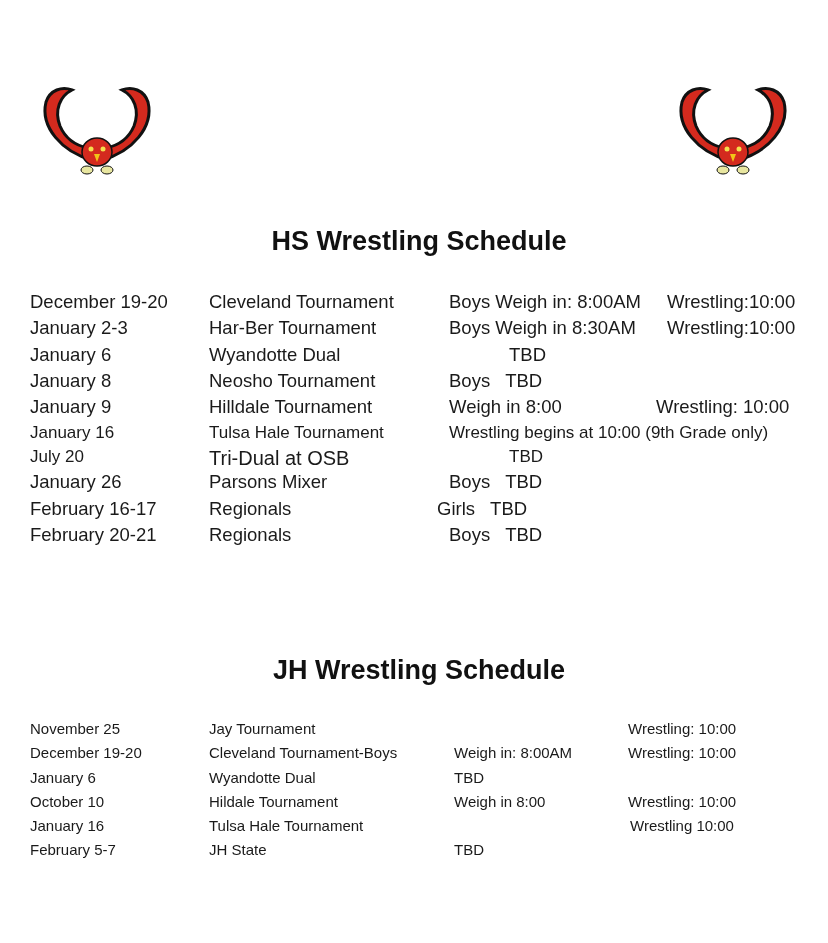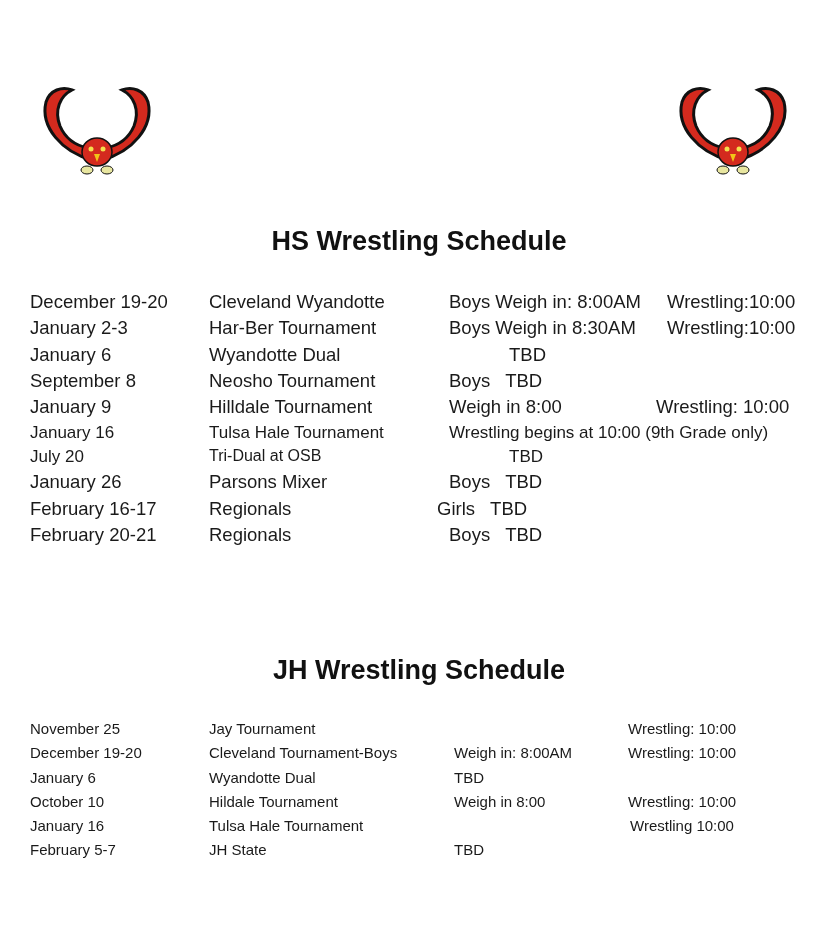--- a/index.html
+++ b/index.html
@@ -45,54 +45,54 @@
     <polygon points="62,72 68,72 65,80" fill="#f2c418"></polygon>
     <ellipse cx="55" cy="88" rx="6" ry="4" fill="#e8e6a0" stroke="#111"></ellipse>
     <ellipse cx="75" cy="88" rx="6" ry="4" fill="#e8e6a0" stroke="#111"></ellipse>
   </g>
 </svg>
 
 <div class="title hs">HS Wrestling Schedule</div>
 
 <div class="hs-row">
   <div class="cell" style="left:30px;top:293px">December 19-20</div>
-  <div class="cell" style="left:209px;top:293px">Cleveland Wyandotte</div>
+  <div class="cell" style="left:209px;top:293px">Cleveland Tournament</div>
   <div class="cell" style="left:449px;top:293px">Boys Weigh in: 8:00AM</div>
   <div class="cell" style="left:667px;top:293px">Wrestling:10:00</div>
 </div>
 <div class="hs-row">
   <div class="cell" style="left:30px;top:319px">January 2-3</div>
   <div class="cell" style="left:209px;top:319px">Har-Ber Tournament</div>
   <div class="cell" style="left:449px;top:319px">Boys Weigh in 8:30AM</div>
   <div class="cell" style="left:667px;top:319px">Wrestling:10:00</div>
 </div>
 <div class="hs-row">
   <div class="cell" style="left:30px;top:346px">January 6</div>
   <div class="cell" style="left:209px;top:346px">Wyandotte Dual</div>
   <div class="cell" style="left:509px;top:346px">TBD</div>
 </div>
 <div class="hs-row">
-  <div class="cell" style="left:30px;top:372px">September 8</div>
+  <div class="cell" style="left:30px;top:372px">January 8</div>
   <div class="cell" style="left:209px;top:372px">Neosho Tournament</div>
   <div class="cell" style="left:449px;top:372px">Boys   TBD</div>
 </div>
 <div class="hs-row">
   <div class="cell" style="left:30px;top:398px">January 9</div>
   <div class="cell" style="left:209px;top:398px">Hilldale Tournament</div>
   <div class="cell" style="left:449px;top:398px">Weigh in 8:00</div>
   <div class="cell" style="left:656px;top:398px">Wrestling: 10:00</div>
 </div>
 <div class="hs-row">
   <div class="cell" style="left:30px;top:424px;font-size:17px">January 16</div>
   <div class="cell" style="left:209px;top:424px;font-size:17px">Tulsa Hale Tournament</div>
   <div class="cell" style="left:449px;top:424px;font-size:17px">Wrestling begins at 10:00 (9th Grade only)</div>
 </div>
 <div class="hs-row">
   <div class="cell" style="left:30px;top:448px;font-size:17px">July 20</div>
-  <div class="cell" style="left:209px;top:448px;font-size:16px">Tri-Dual at OSB</div>
+  <div class="cell" style="left:209px;top:448px;font-size:20px">Tri-Dual at OSB</div>
   <div class="cell" style="left:509px;top:448px;font-size:17px">TBD</div>
 </div>
 <div class="hs-row">
   <div class="cell" style="left:30px;top:473px">January 26</div>
   <div class="cell" style="left:209px;top:473px">Parsons Mixer</div>
   <div class="cell" style="left:449px;top:473px">Boys   TBD</div>
 </div>
 <div class="hs-row">
   <div class="cell" style="left:30px;top:500px">February 16-17</div>
   <div class="cell" style="left:209px;top:500px">Regionals</div>

